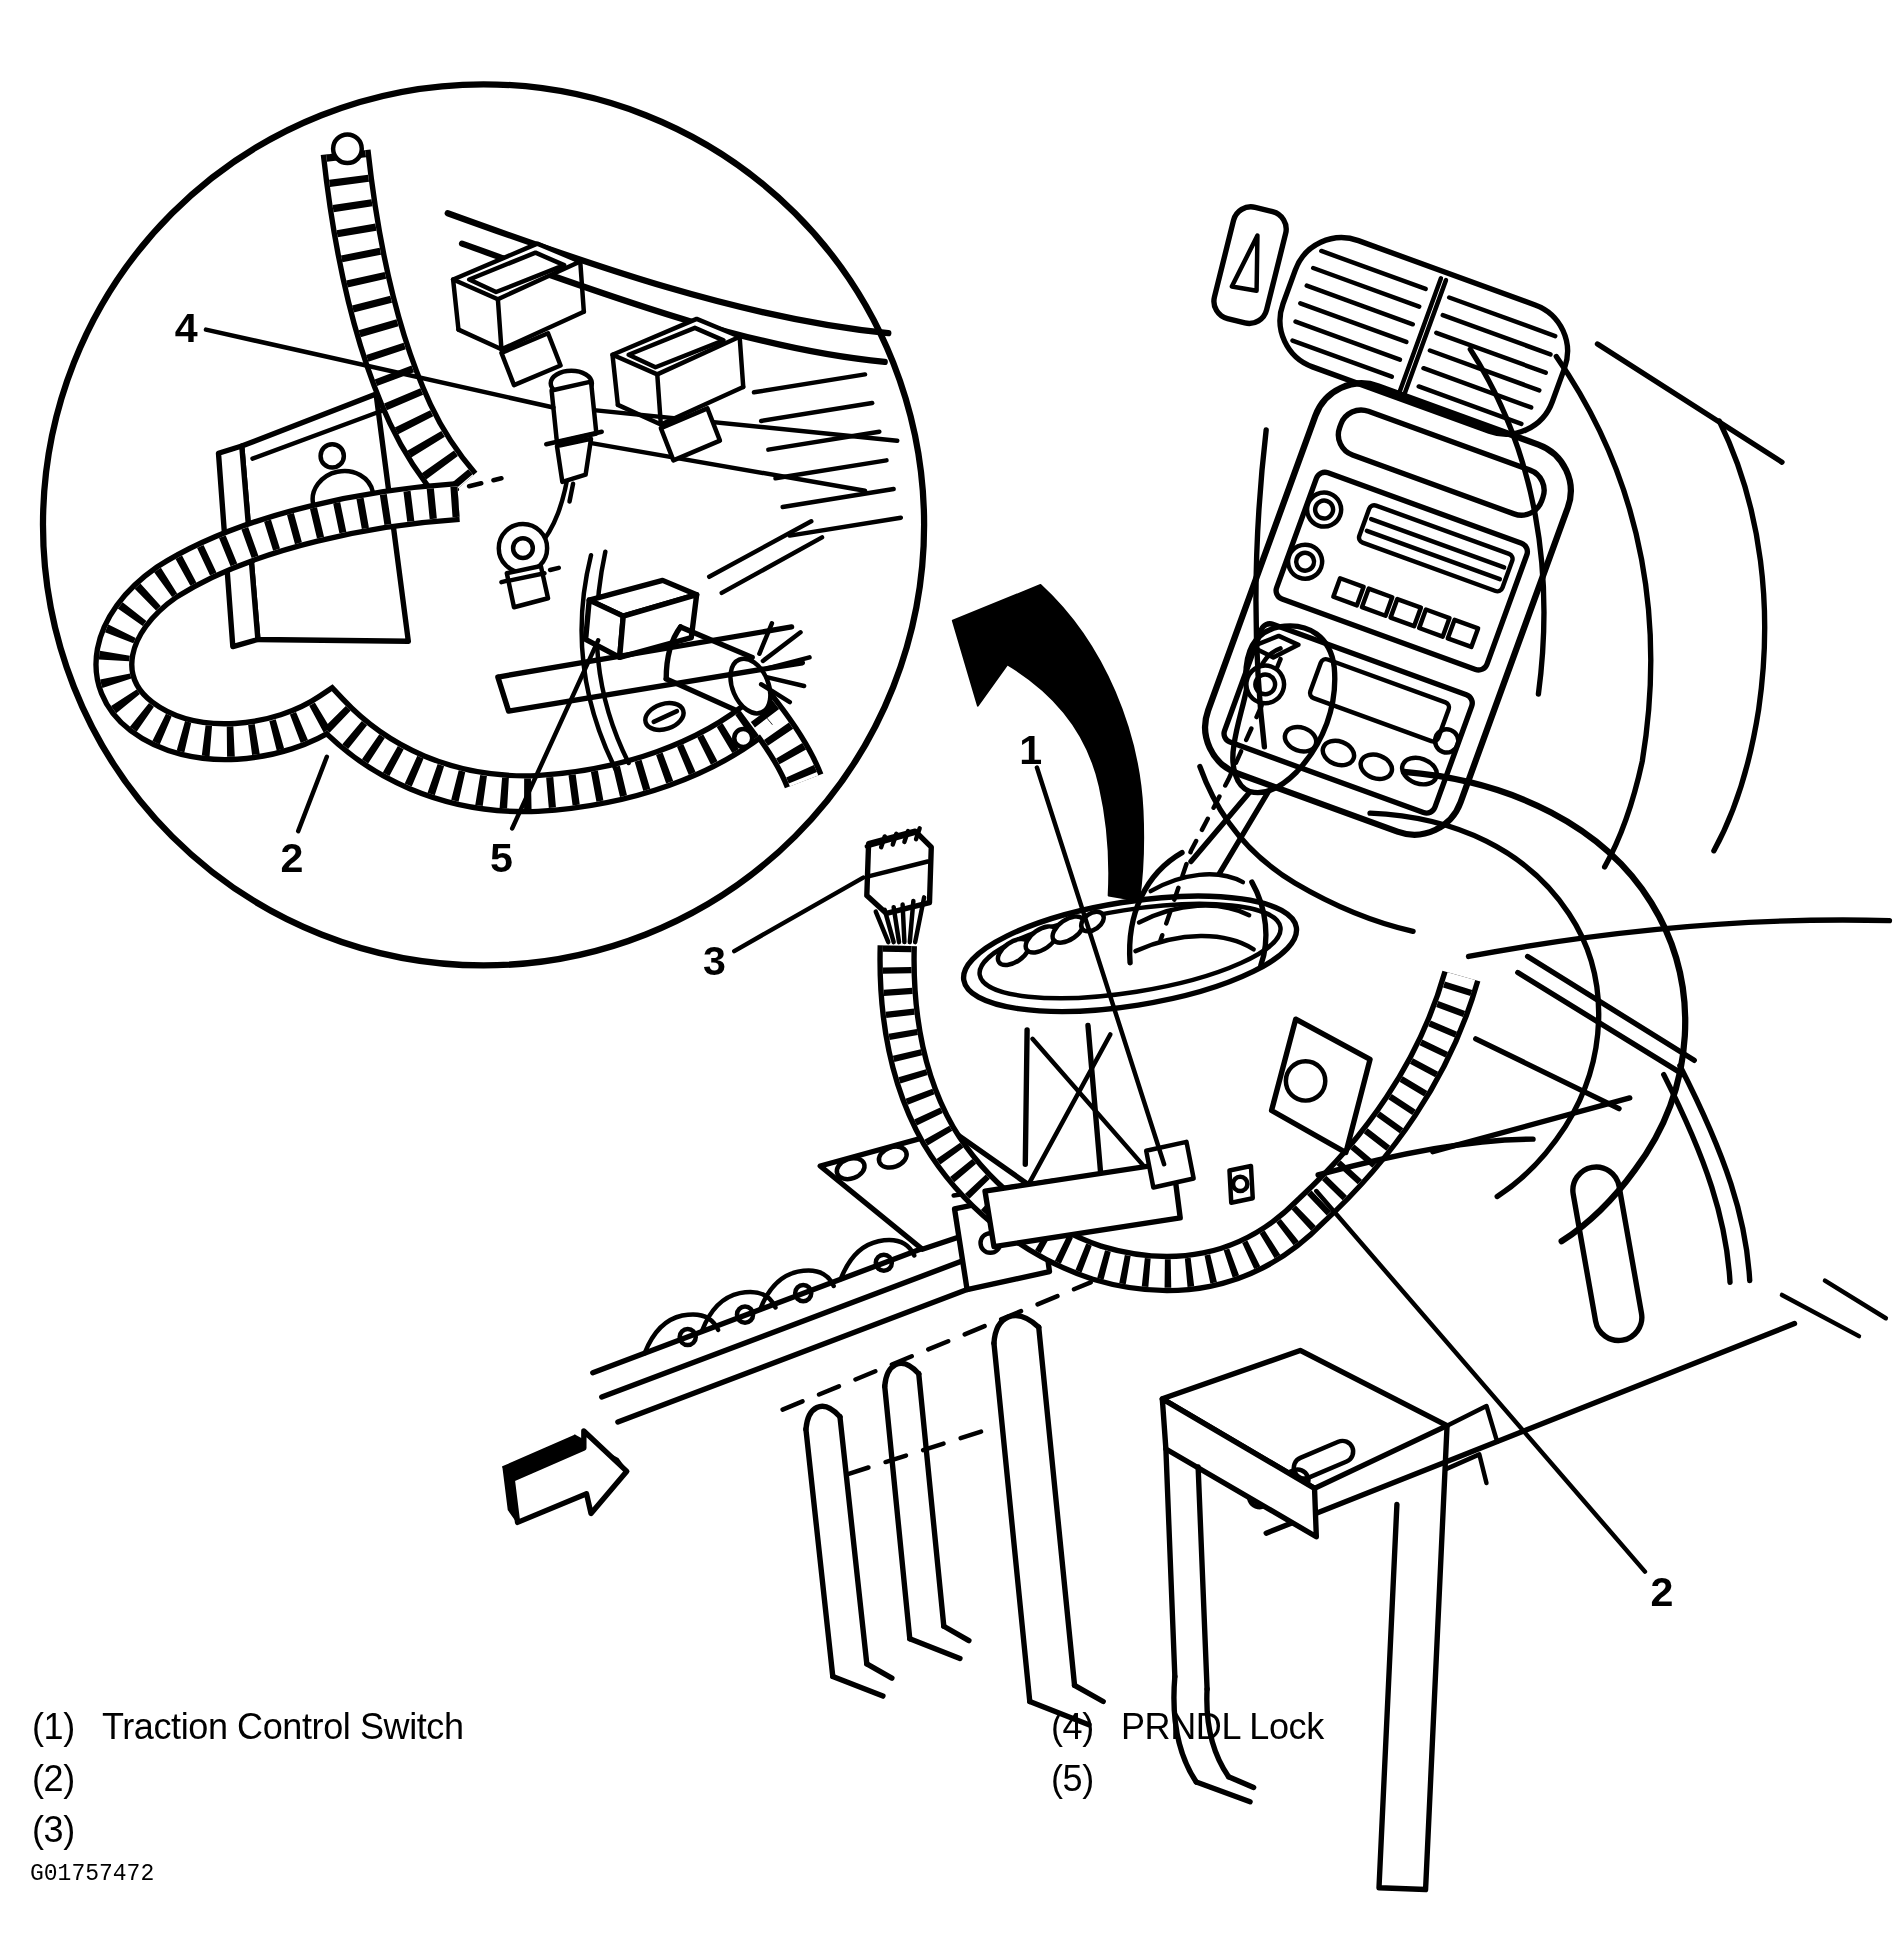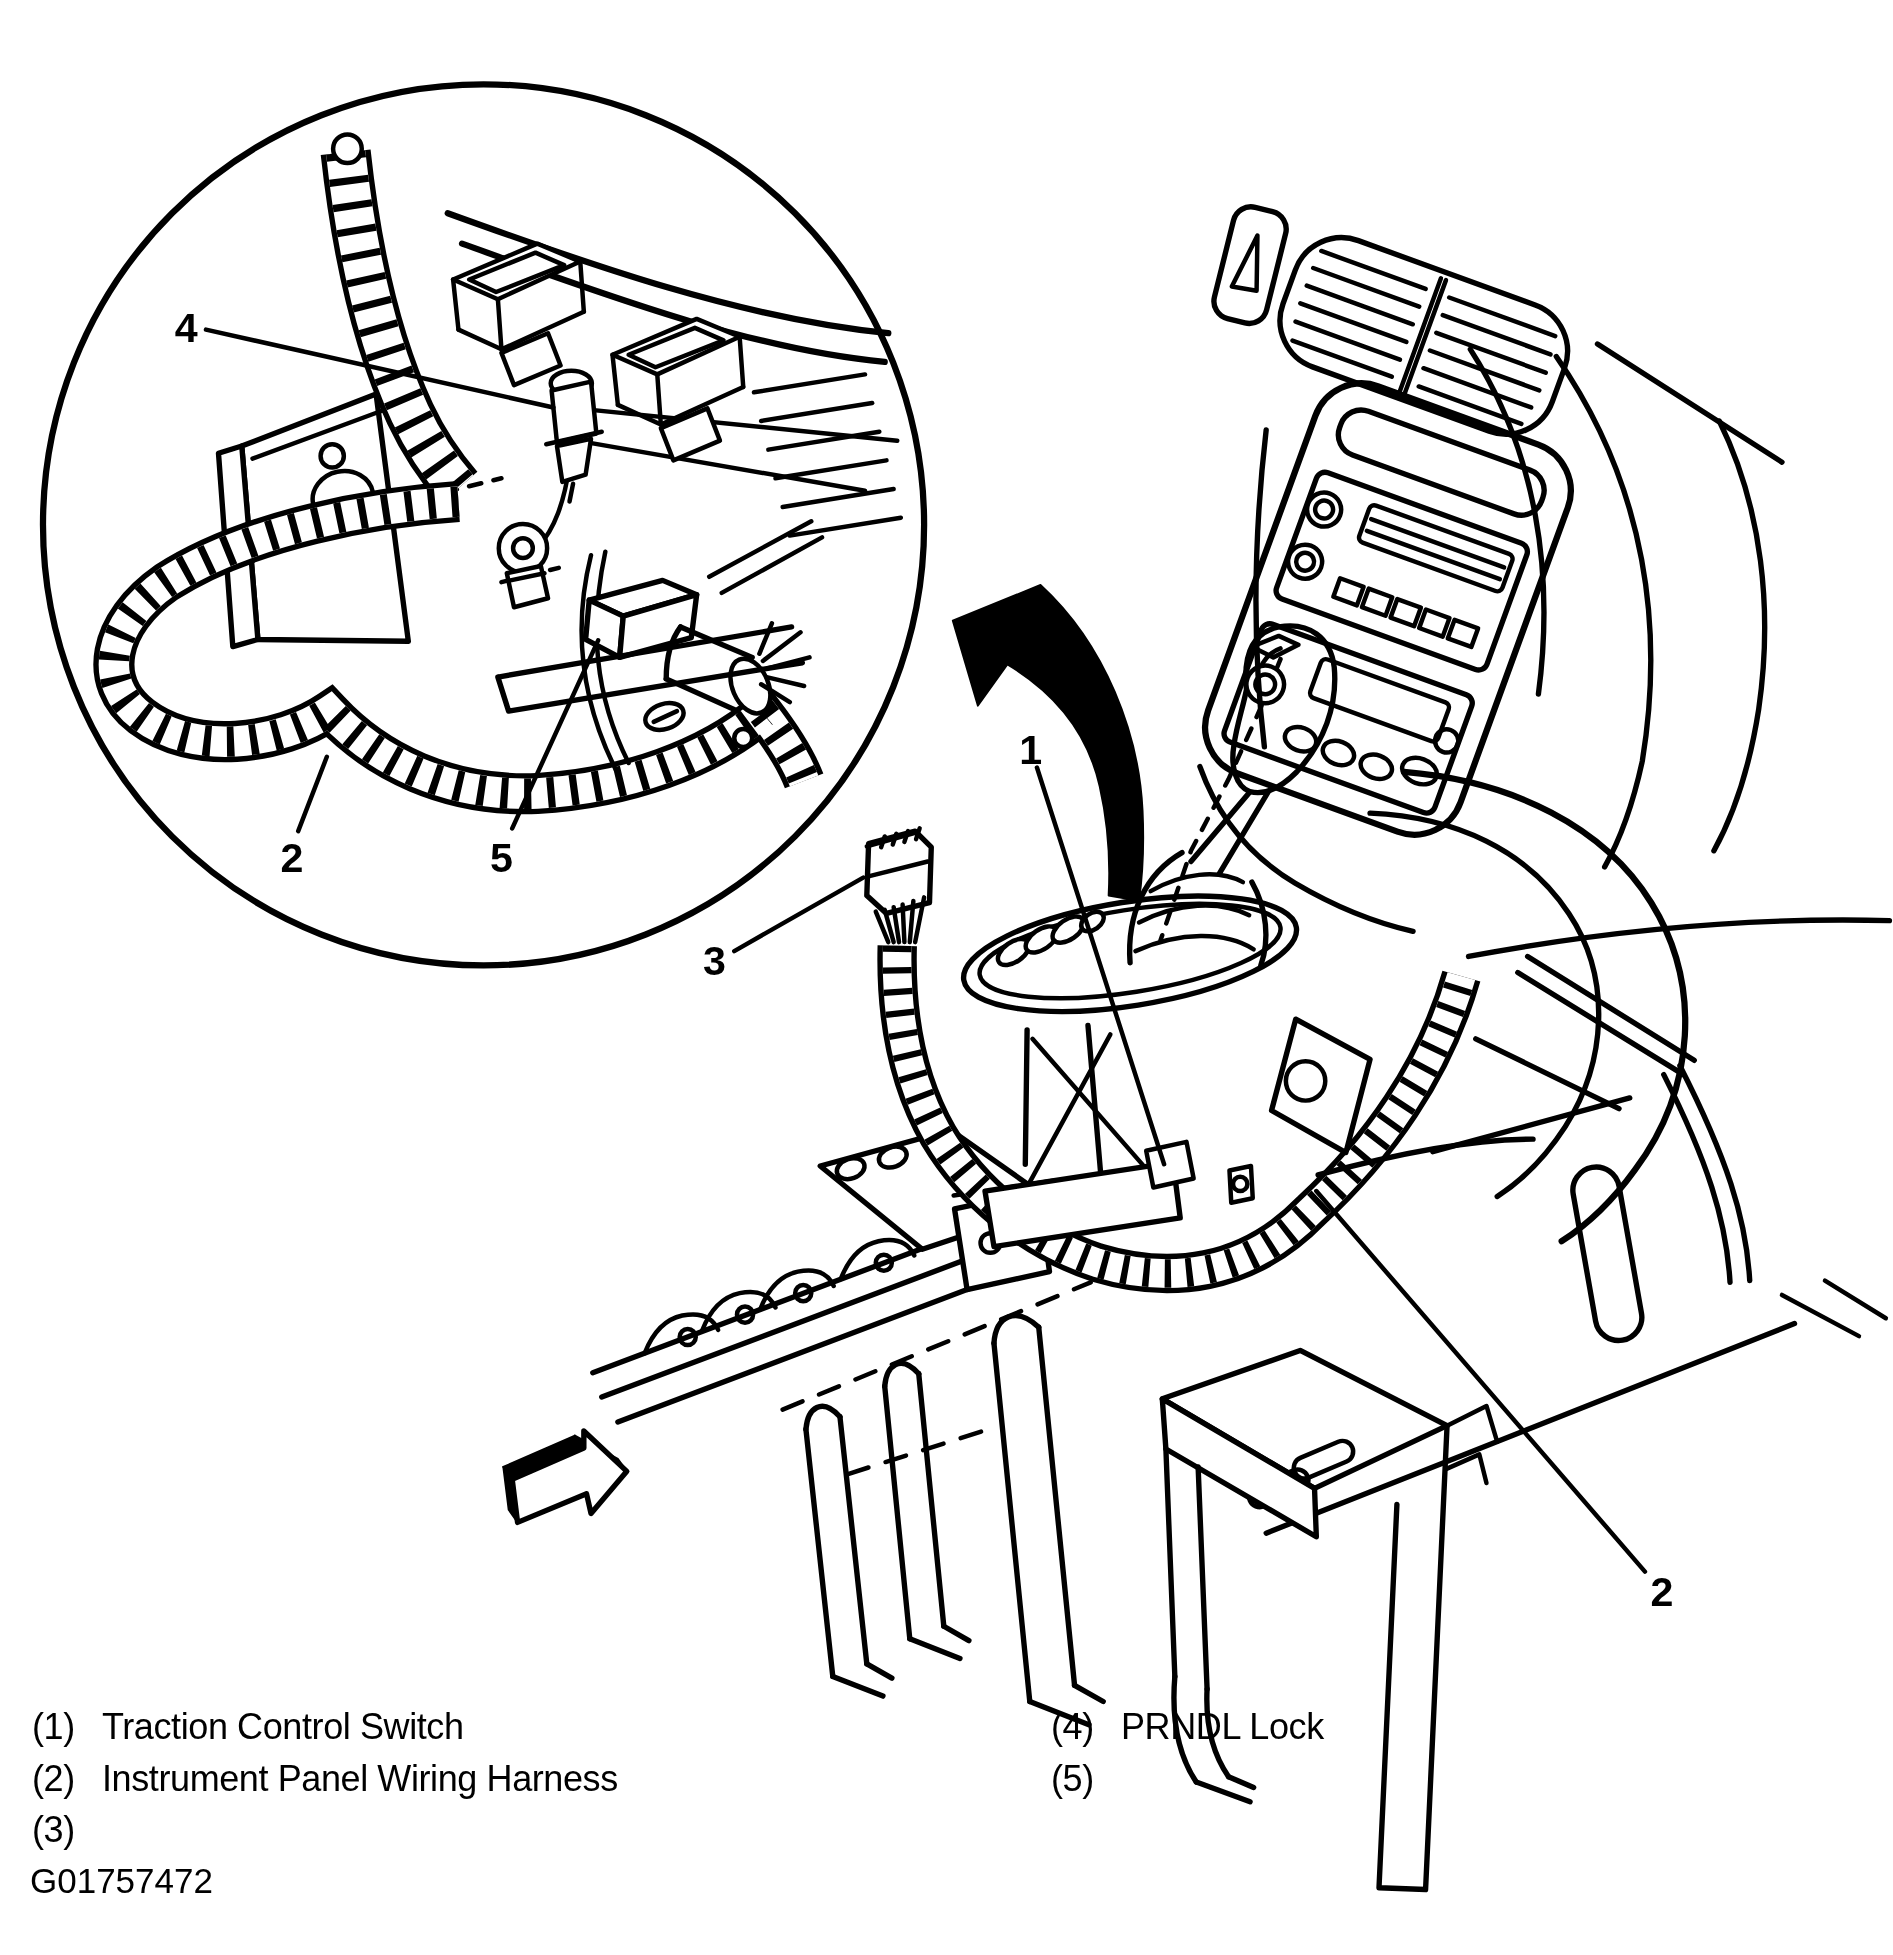--- a/index.html
+++ b/index.html
@@ -23,21 +23,21 @@
   .tubeB-i{fill:none;stroke:#fff;stroke-width:34;}
   .tubeB-s{fill:none;stroke:#000;stroke-width:34;stroke-dasharray:8 18;}
   .tubeM-o{fill:none;stroke:#000;stroke-width:44;}
   .tubeM-i{fill:none;stroke:#fff;stroke-width:32;}
   .tubeM-s{fill:none;stroke:#000;stroke-width:32;stroke-dasharray:7 17;}
   .callout{font:bold 46px "Liberation Sans",sans-serif;fill:#000;}
   
   .legend-col{position:absolute;display:flex;flex-direction:column;gap:12.5px;}
   .legend-item{display:flex;font-size:36px;line-height:39px;letter-spacing:-0.4px;white-space:nowrap;}
   .legend-num{width:70px;flex:0 0 70px;}
-  .figure-id{position:absolute;left:30px;top:1861px;font-size:35px;letter-spacing:0;}
+  .figure-id{position:absolute;left:30px;top:1861px;font-size:23px;letter-spacing:0;font-family:Liberation Mono, monospace;}
 </style>
 </head>
 <body>
 
 <div class="page">
 
 <svg width="1893" height="1955" viewBox="0 0 2114 2183">
 
   <g>
     <circle cx="540" cy="586" r="492" fill="#fff" stroke="#000" stroke-width="7"></circle>
@@ -314,21 +314,20 @@
   </g>
 </svg>
 
   <div class="legend-col" style="left:32px;top:1707px;">
     <div class="legend-item">
       <span class="legend-num">(1)</span>
       <span>Traction Control Switch</span>
     </div>
     <div class="legend-item">
       <span class="legend-num">(2)</span>
-      <span>Instrument Panel Wiring Harness</span>
     </div>
     <div class="legend-item">
       <span class="legend-num">(3)</span>
     </div>
   </div>
   <div class="legend-col" style="left:1051px;top:1707px;">
     <div class="legend-item">
       <span class="legend-num">(4)</span>
       <span>PRNDL Lock</span>
     </div>

